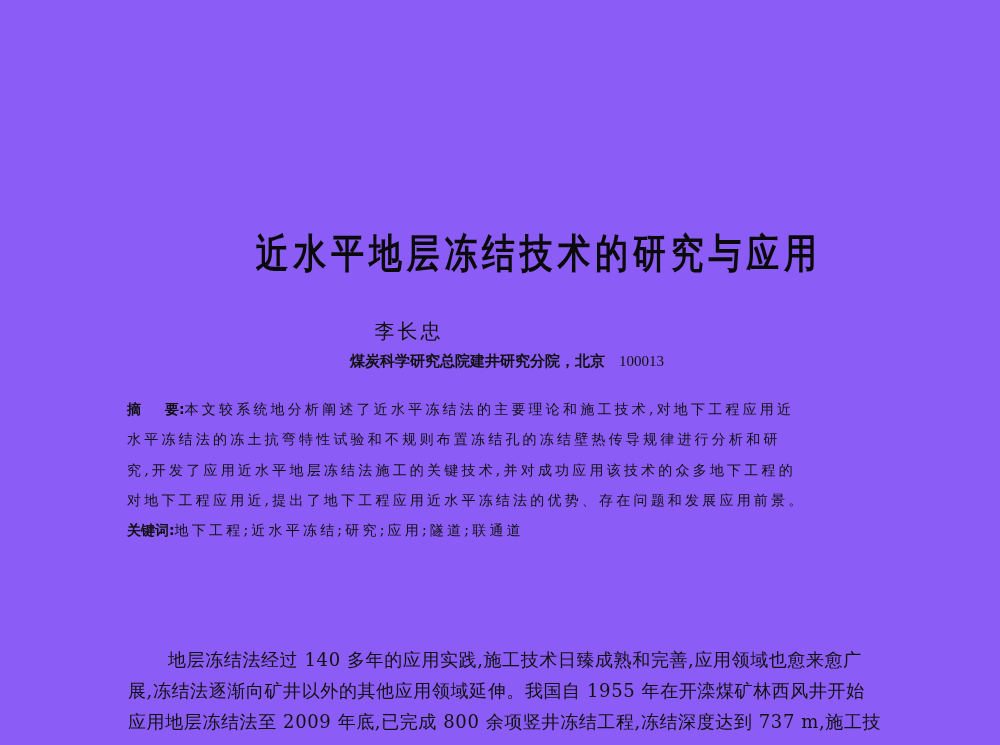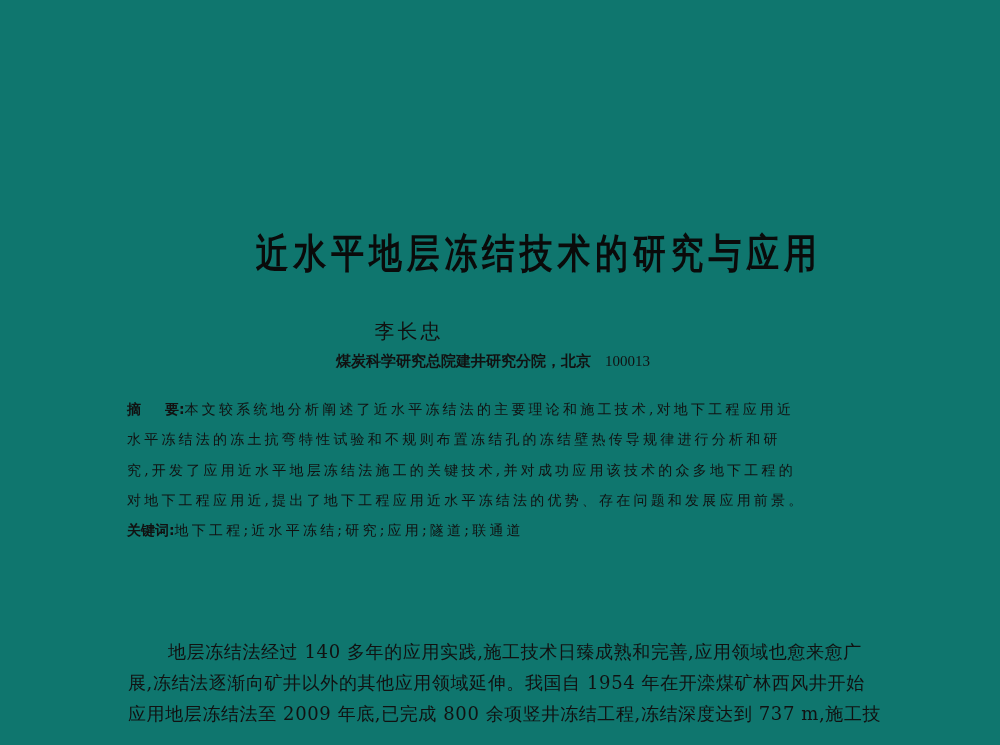--- a/index.html
+++ b/index.html
@@ -12,21 +12,21 @@
     height: 745px;
     overflow: hidden;
     position: relative;
     color: #111111;
     font-family: "DejaVu Serif", "Liberation Serif", serif;
   }
   .page {
     position: absolute;
     left: 0; top: 0;
     width: 1000px; height: 745px;
-    background: #0f766e;
+    background: #8b5cf6;
   }
   .title {
     position: absolute;
     left: 200px;
     top: 228px;
     width: 620px;
     text-align: center;
     font-family: "DejaVu Sans", "Liberation Sans", sans-serif;
     font-weight: bold;
     font-size: 40px;
@@ -45,21 +45,21 @@
     text-align: center;
     font-size: 20px;
     line-height: 26px;
     letter-spacing: 3px;
     color: #111;
     padding-left: 22px;
     box-sizing: border-box;
   }
   .affiliation {
     position: absolute;
-    left: 336px;
+    left: 350px;
     top: 350px;
     font-size: 15px;
     line-height: 22px;
     font-weight: bold;
     color: #111;
     white-space: nowrap;
   }
   .affiliation .postcode {
     margin-left: 14px;
     font-family: "Liberation Serif", serif;
@@ -115,20 +115,21 @@
     height: 31px;
     line-height: 31px;
     font-size: 18px;
     white-space: nowrap;
     color: #111;
     font-family: "DejaVu Serif", "Liberation Serif", serif;
     letter-spacing: 0.6px;
   }
   .body .line.indent {
     padding-left: 40px;
+    margin-top: 8px;
   }
 </style>
 </head>
 <body>
 
 <div class="page">
 
   <div class="title">近水平地层冻结技术的研究与应用</div>
 
   <div class="author">李长忠</div>
@@ -145,17 +146,17 @@
     <div class="line">究,开发了应用近水平地层冻结法施工的关键技术,并对成功应用该技术的众多地下工程的</div>
     <div class="line">对地下工程应用近,提出了地下工程应用近水平冻结法的优势、存在问题和发展应用前景。</div>
     <div class="line">
       <span class="label">关键词:</span><span>地下工程;近水平冻结;研究;应用;隧道;联通道</span>
     </div>
   </div>
 
 
   <div class="body">
     <div class="line indent">地层冻结法经过 140 多年的应用实践,施工技术日臻成熟和完善,应用领域也愈来愈广</div>
-    <div class="line">展,冻结法逐渐向矿井以外的其他应用领域延伸。我国自 1954 年在开滦煤矿林西风井开始</div>
+    <div class="line">展,冻结法逐渐向矿井以外的其他应用领域延伸。我国自 1955 年在开滦煤矿林西风井开始</div>
     <div class="line">应用地层冻结法至 2009 年底,已完成 800 余项竖井冻结工程,冻结深度达到 737 m,施工技</div>
   </div>
 
 </div>
 
 </body></html>

